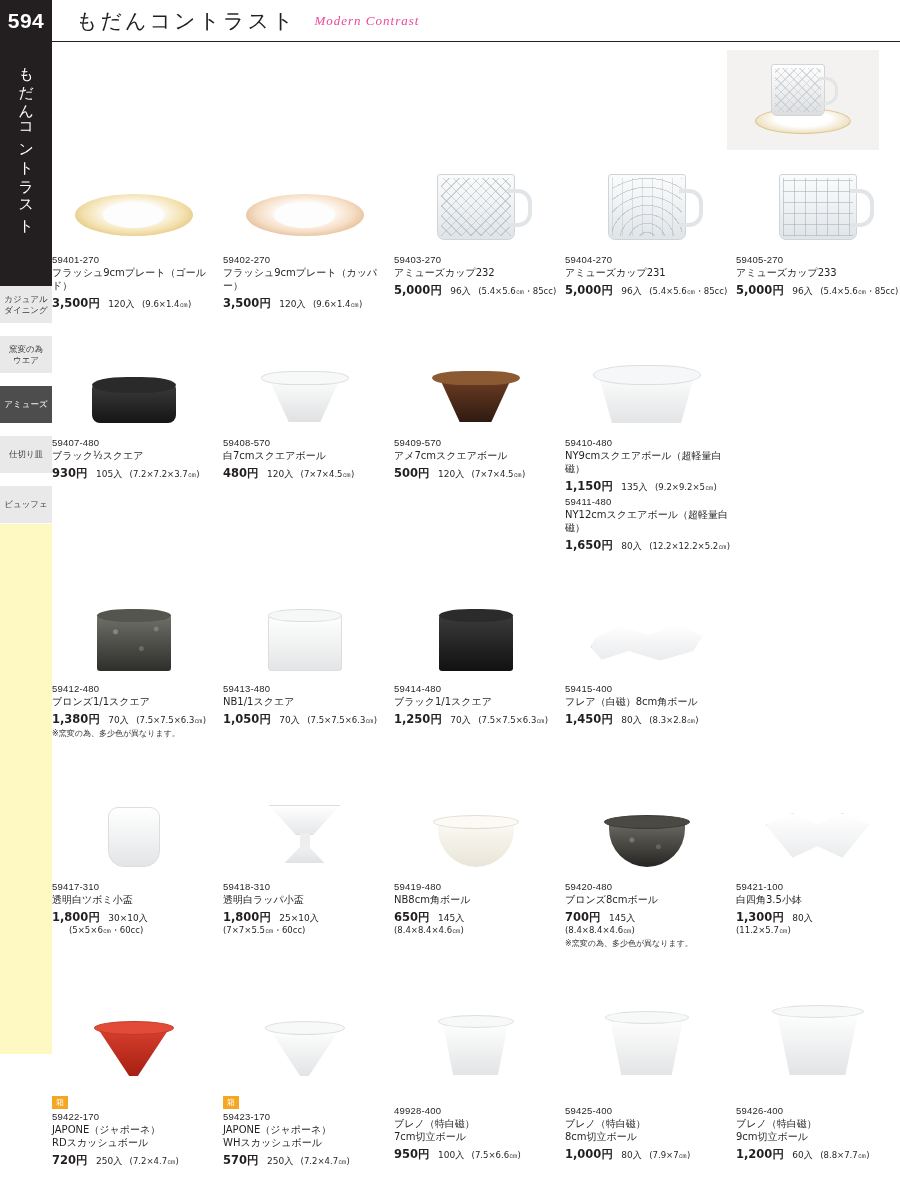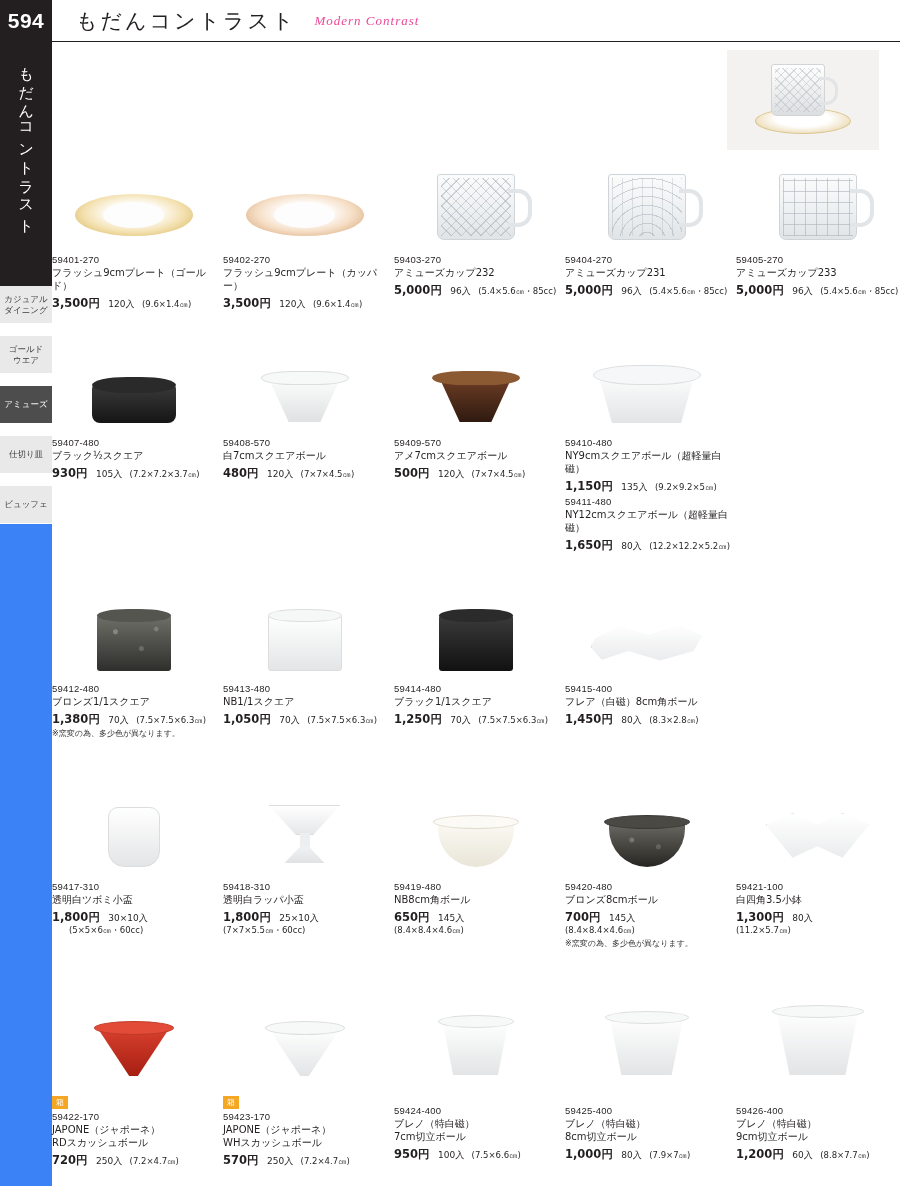--- a/index.html
+++ b/index.html
@@ -7,22 +7,22 @@
   body {
     width:900px; height:1186px;
     font-family:"Liberation Sans", sans-serif;
     background:#ffffff;
     color:#231f20;
     position:relative;
     overflow:hidden;
   }
   
   #sidebar {
-    position:absolute; left:0; top:0; width:52px; height:1186px;
-    background:#3b82f6;
+    position:absolute; left:0; top:0; width:52px; height:1054px;
+    background:#fef9c3;
   }
   #page-num-box {
     width:52px; height:42px; background:#231f20; color:#ffffff;
     display:flex; align-items:center; justify-content:center;
     font-size:21px; font-weight:bold; letter-spacing:0.5px;
   }
   #side-title {
     width:52px; background:#231f20; color:#ffffff;
     height:252px;
     display:flex; align-items:flex-start; justify-content:center;
@@ -321,21 +321,21 @@
   <div id="side-title">
     <span>もだんコントラスト</span>
   </div>
   <div id="side-tabs">
     <div class="side-tab">
       <span>カジュアル</span>
       <span>ダイニング</span>
     </div>
     <div class="tab-gap"></div>
     <div class="side-tab">
-      <span>ゴールド</span>
+      <span>窯変の為</span>
       <span>ウエア</span>
     </div>
     <div class="tab-gap"></div>
     <div class="side-tab active">
       <span>アミューズ</span>
     </div>
     <div class="tab-gap"></div>
     <div class="side-tab">
       <span>仕切り皿</span>
     </div>
@@ -727,21 +727,21 @@
     </div>
     <div class="cell">
       <div class="img-wrap">
         <div class="tumbler">
             <div class="body"></div>
             <div class="rim"></div>
           </div>
       </div>
       <div class="info">
         <div style="height:14px"></div>
-        <div class="code">59424-400</div>
+        <div class="code">49928-400</div>
         <div class="name" style="white-space:pre-line">ブレノ（特白磁）
 7cm切立ボール</div>
         <div class="priceline">
           <span class="price">950円</span>
           <span class="qty">100入</span>
           <span class="size">(7.5×6.6㎝)</span>
         </div>
       </div>
     </div>
     <div class="cell">

